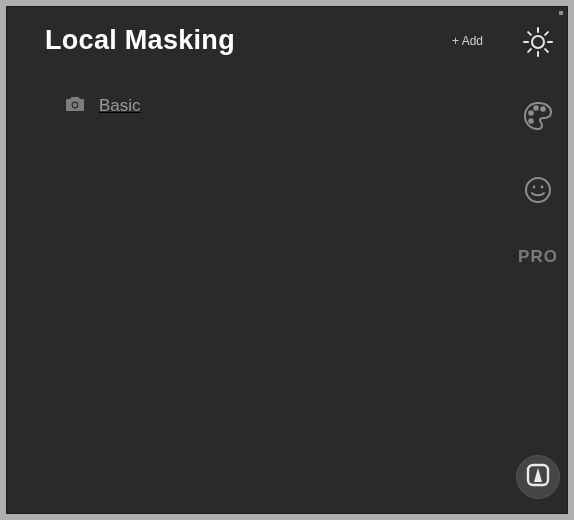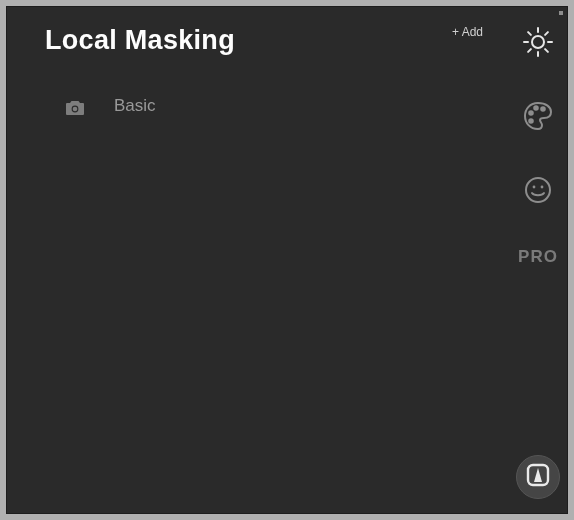--- a/index.html
+++ b/index.html
@@ -18,42 +18,44 @@
     display: flex;
     border: 1px solid #1d1d1d;
   }
   .main {
     flex: 1;
     padding: 18px 16px 0 16px;
     min-width: 0;
   }
   .header {
     display: flex;
+    align-items: center;
     justify-content: space-between;
     margin-bottom: 40px;
     padding-right: 10px;
   }
   .title {
     color: #fdfdfd;
     font-size: 27px;
     font-weight: 600;
     letter-spacing: 0.3px;
     padding-left: 22px;
   }
   .add-btn {
     color: #d0d0d0;
     font-size: 12px;
     font-weight: 500;
     cursor: pointer;
   }
   .row {
     display: flex;
-    align-items: flex-end;
-    gap: 29px;
+    align-items: flex-start;
+    gap: 14px;
     padding-left: 42px;
+    text-decoration: underline;
   }
   .camera-icon svg { display: block; }
   .item-label {
     color: #9a9a9a;
     font-size: 17px;
   }
   .sidebar {
     width: 58px;
     display: flex;
     flex-direction: column;

